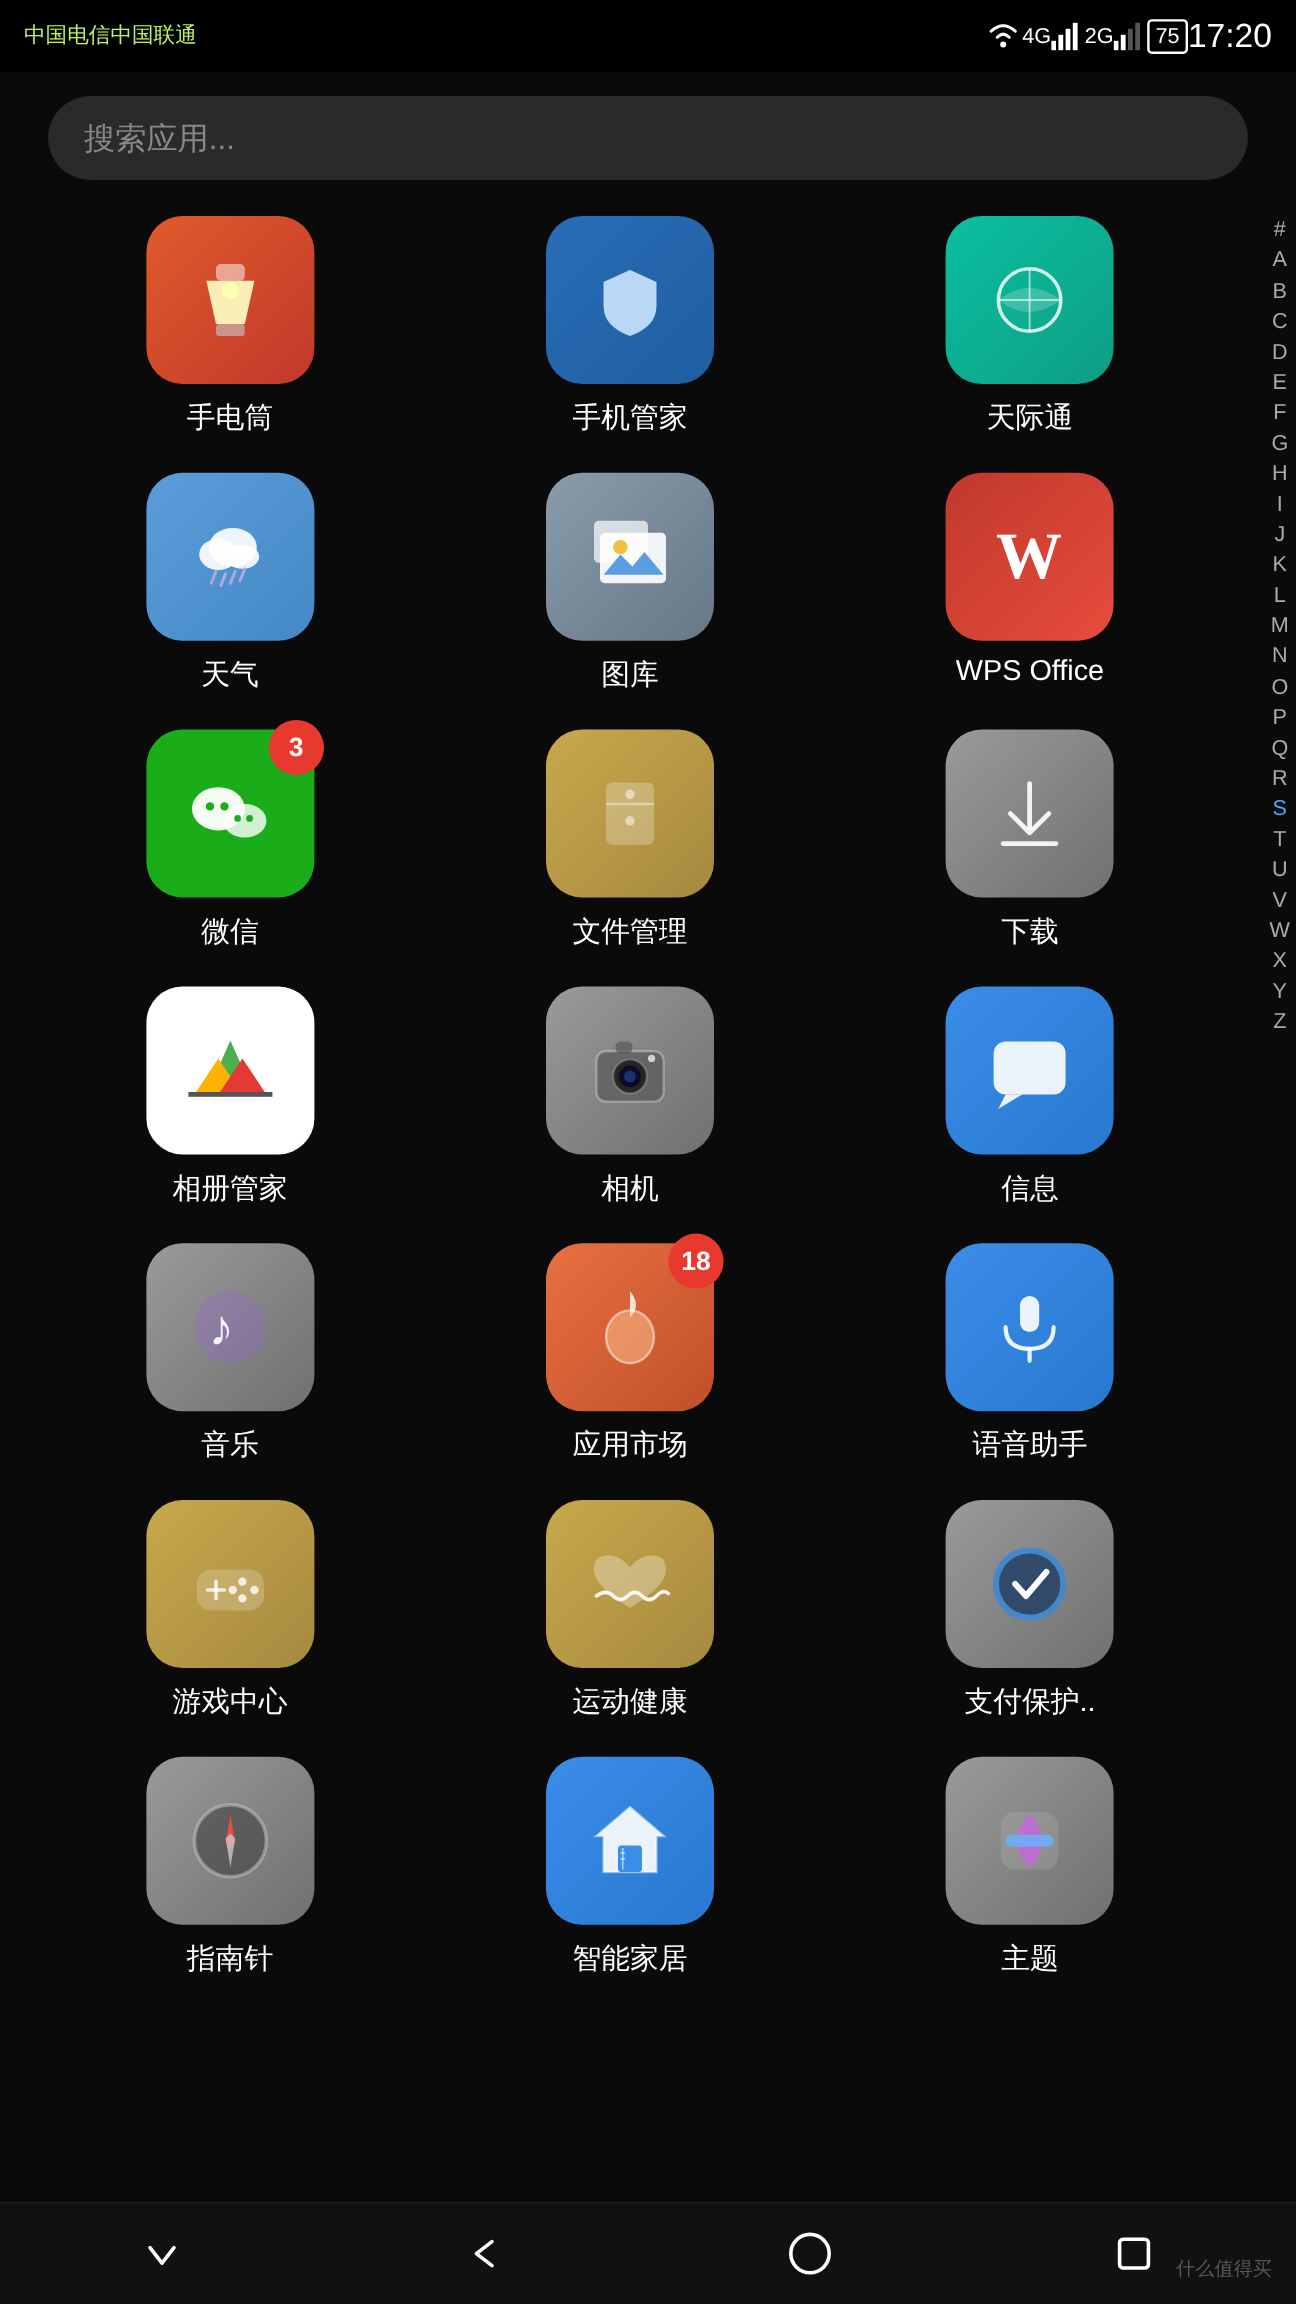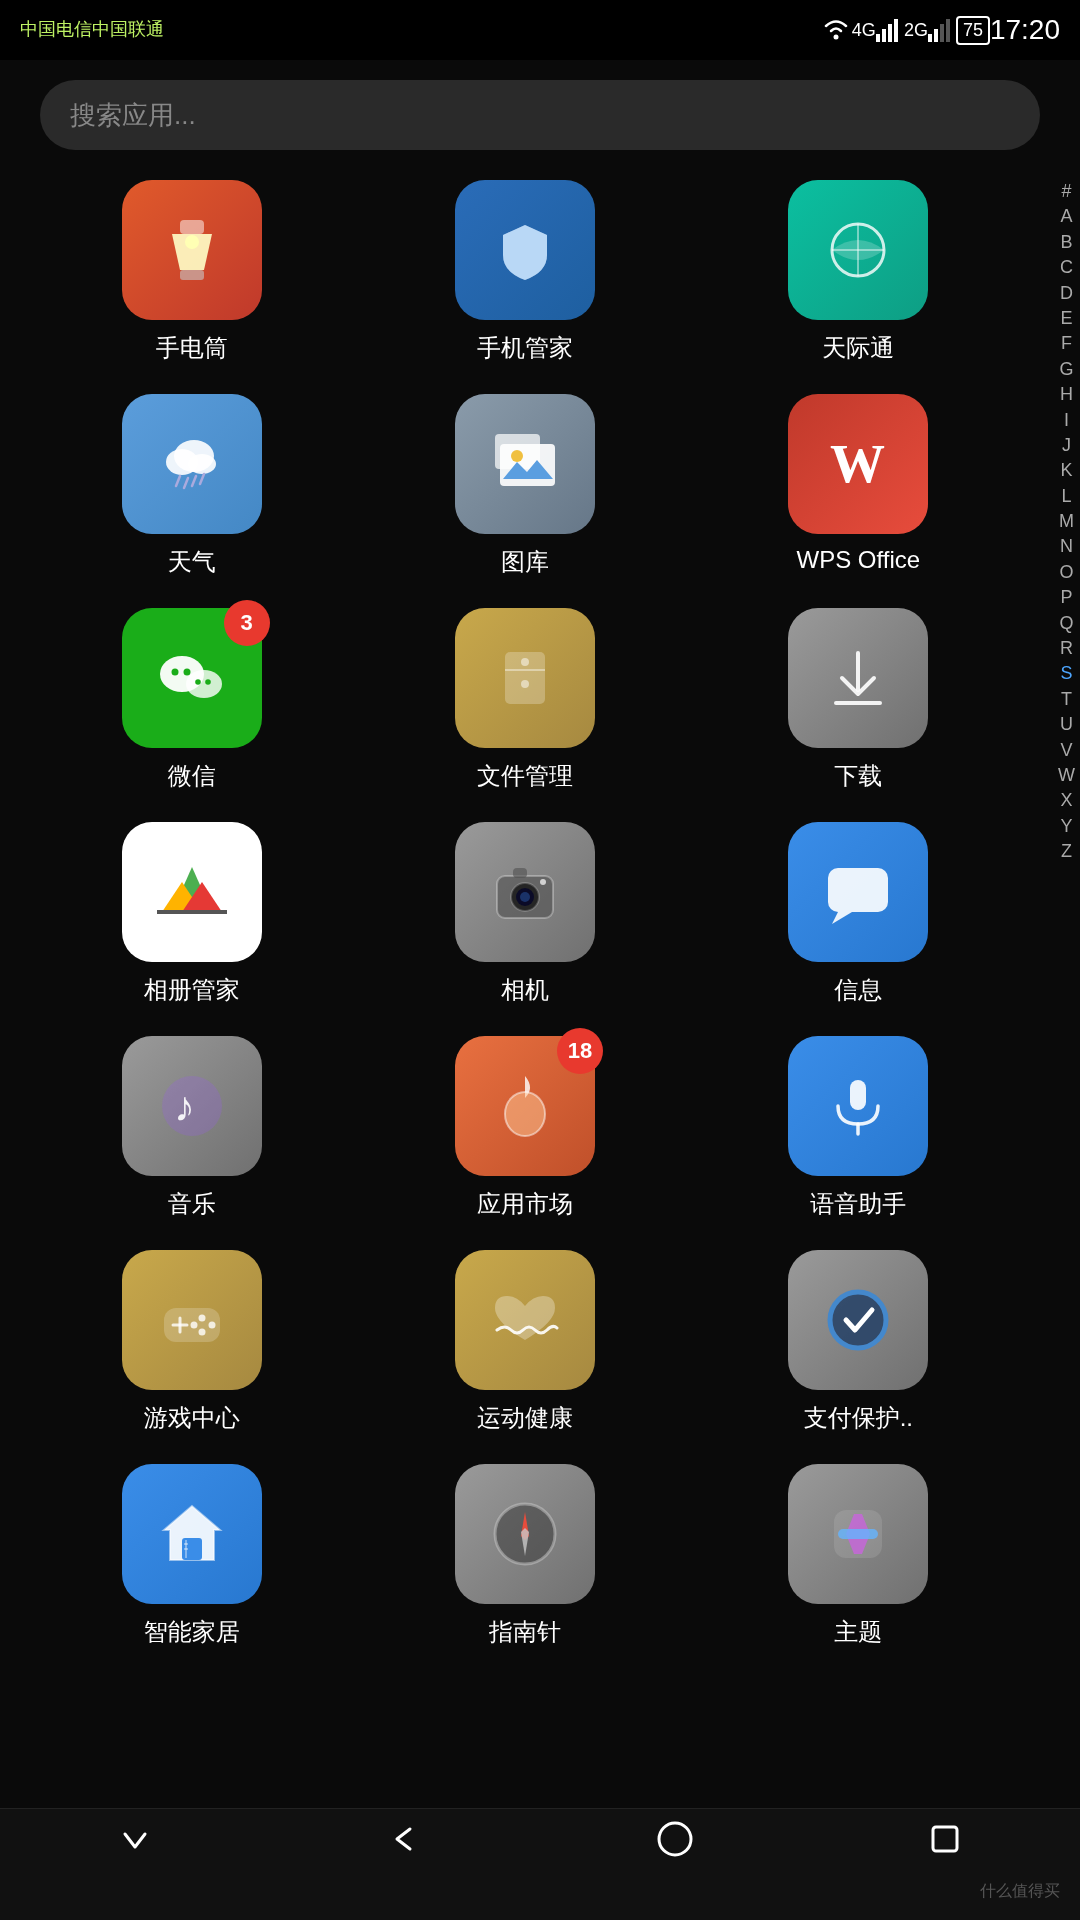--- a/index.html
+++ b/index.html
@@ -144,23 +144,24 @@
       font-size: 24px;
       text-align: center;
       white-space: nowrap;
     }
 
     
     .nav-bar {
       position: absolute;
       bottom: 0;
       width: 100%;
-      height: 112px;
+      height: 85px;
       background: #111;
       display: flex;
+      align-items: center;
       justify-content: space-around;
       border-top: 1px solid #222;
     }
     .nav-btn {
       width: 60px;
       height: 60px;
       display: flex;
       align-items: center;
       justify-content: center;
       cursor: pointer;
@@ -474,48 +475,48 @@
             <svg viewBox="0 0 80 80" width="80" height="80">
               <circle cx="40" cy="40" r="28" stroke="#4488cc" stroke-width="5" fill="rgba(30,60,100,0.8)"></circle>
               <path d="M28 40 L37 50 L54 30" stroke="white" stroke-width="5" fill="none" stroke-linecap="round" stroke-linejoin="round"></path>
             </svg>
           </div>
         </div>
         <span class="app-label">支付保护..</span>
       </div>
       <div class="app-item">
         <div class="app-icon-wrap">
+          <div class="app-icon" style="background: linear-gradient(135deg, rgb(154, 154, 154) 0%, rgb(112, 112, 112) 100%);">
+            <svg viewBox="0 0 80 80" width="80" height="80">
+              <circle cx="40" cy="40" r="30" stroke="rgba(200,200,200,0.5)" stroke-width="3" fill="rgba(50,50,50,0.5)"></circle>
+              <polygon points="40,18 36,42 40,46 44,42" fill="#e74c3c"></polygon>
+              <polygon points="40,62 36,38 40,34 44,38" fill="rgba(200,200,200,0.8)"></polygon>
+            </svg>
+          </div>
+        </div>
+        <span class="app-label">指南针</span>
+      </div>
+      <div class="app-item">
+        <div class="app-icon-wrap">
           <div class="app-icon" style="background: linear-gradient(135deg, rgb(58, 141, 232) 0%, rgb(40, 120, 208) 100%);">
             <svg viewBox="0 0 80 80" width="80" height="80">
               <polygon points="40,12 12,36 18,36 18,66 62,66 62,36 68,36" fill="rgba(255,255,255,0.9)" stroke="rgba(255,255,255,0.5)" stroke-width="2"></polygon>
               <rect x="30" y="44" width="20" height="22" rx="3" fill="rgba(58,141,232,1)"></rect>
               <line x1="34" y1="46" x2="34" y2="64" stroke="rgba(255,255,255,0.5)" stroke-width="1.5"></line>
               <line x1="32" y1="50" x2="36" y2="50" stroke="rgba(255,255,255,0.5)" stroke-width="1.5"></line>
               <line x1="32" y1="55" x2="36" y2="55" stroke="rgba(255,255,255,0.5)" stroke-width="1.5"></line>
             </svg>
           </div>
         </div>
         <span class="app-label">智能家居</span>
       </div>
       <div class="app-item">
         <div class="app-icon-wrap">
           <div class="app-icon" style="background: linear-gradient(135deg, rgb(154, 154, 154) 0%, rgb(112, 112, 112) 100%);">
             <svg viewBox="0 0 80 80" width="80" height="80">
-              <circle cx="40" cy="40" r="30" stroke="rgba(200,200,200,0.5)" stroke-width="3" fill="rgba(50,50,50,0.5)"></circle>
-              <polygon points="40,18 36,42 40,46 44,42" fill="#e74c3c"></polygon>
-              <polygon points="40,62 36,38 40,34 44,38" fill="rgba(200,200,200,0.8)"></polygon>
-            </svg>
-          </div>
-        </div>
-        <span class="app-label">指南针</span>
-      </div>
-      <div class="app-item">
-        <div class="app-icon-wrap">
-          <div class="app-icon" style="background: linear-gradient(135deg, rgb(154, 154, 154) 0%, rgb(112, 112, 112) 100%);">
-            <svg viewBox="0 0 80 80" width="80" height="80">
               <rect x="16" y="16" width="48" height="48" rx="12" fill="rgba(200,200,200,0.2)"></rect>
               <path d="M36 20 L44 20 L52 40 L44 60 L36 60 L28 40 Z" fill="rgba(200,100,220,0.8)"></path>
               <rect x="20" y="35" width="40" height="10" rx="5" fill="rgba(100,180,255,0.8)"></rect>
             </svg>
           </div>
         </div>
         <span class="app-label">主题</span>
       </div>
     </div>
 

